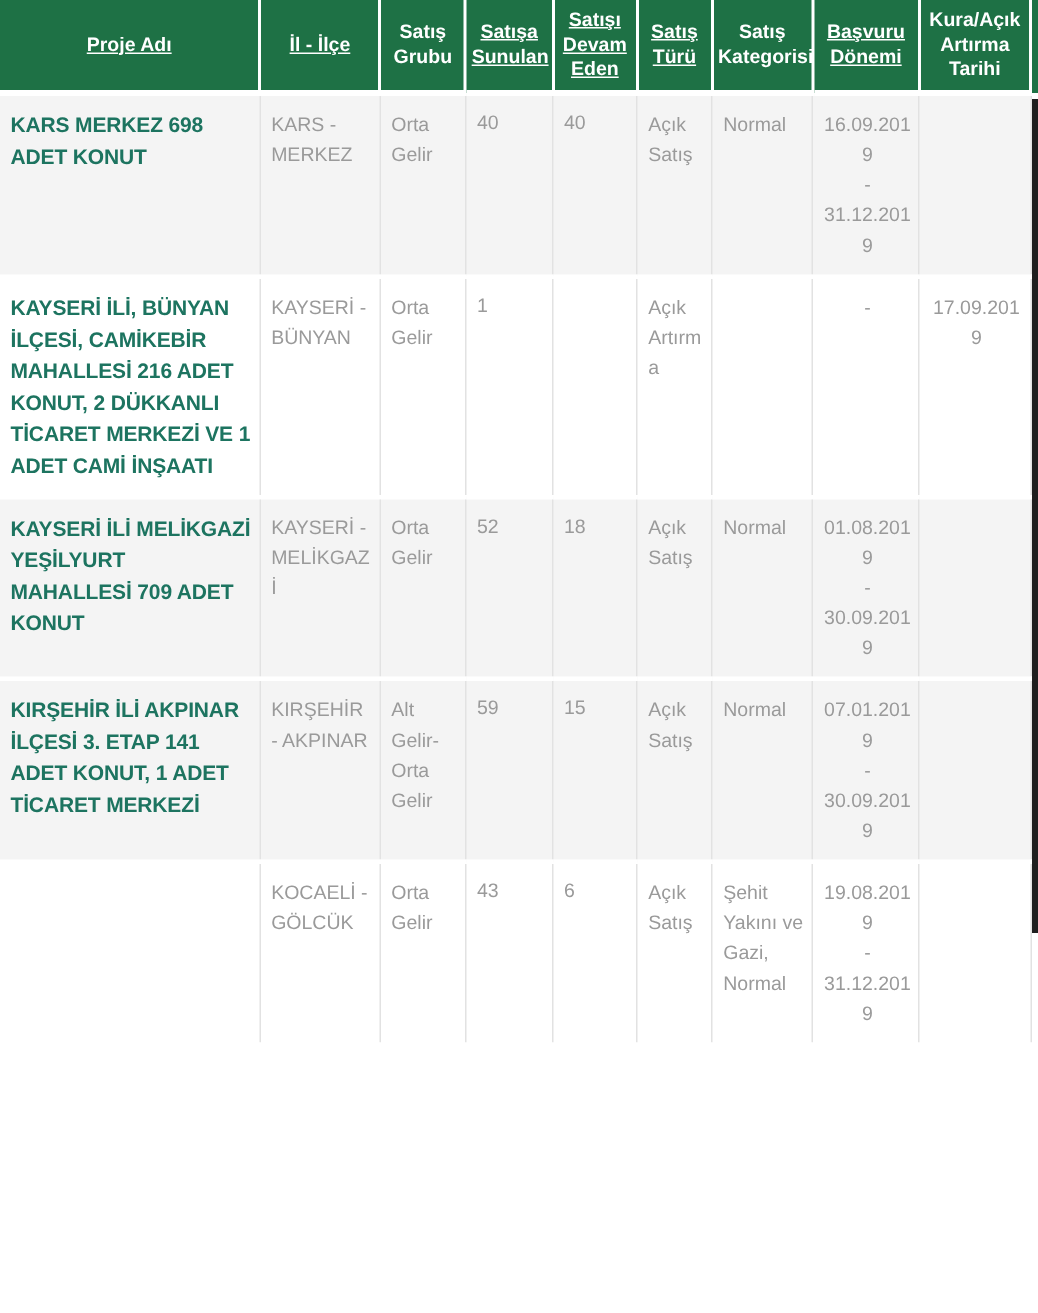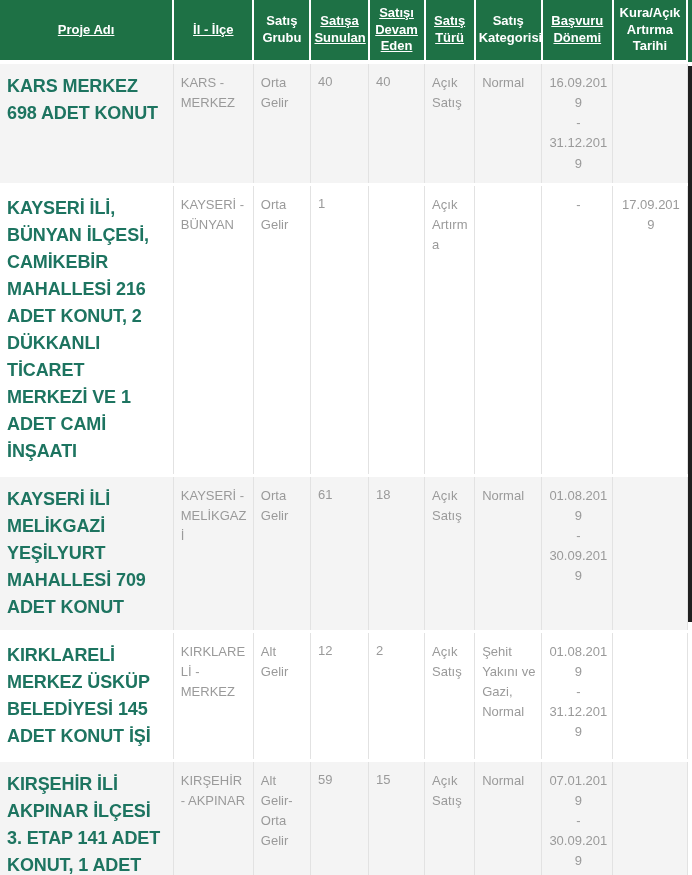--- a/index.html
+++ b/index.html
@@ -29,21 +29,21 @@
   thead th .hlabel{color:#fff;}
   thead th.sortable .hlabel{text-decoration:underline;cursor:pointer;}
   tbody td{
     vertical-align:top;color:var(--body-text);font-size:13px;line-height:1.55;
     border-right:1px solid var(--border);border-bottom:3px solid #fff;
     padding:9px 5px 9px 7px;word-wrap:break-word;
   }
   tbody tr.stripe td{background:var(--stripe);}
   td.col-project{padding-left:7px;}
   td.col-project .proj-link{
-    color:var(--link);font-weight:bold;font-size:18px;letter-spacing:-0.1px;
+    color:var(--link);font-weight:bold;font-size:14px;letter-spacing:-0.1px;
     line-height:1.5;text-decoration:none;cursor:pointer;display:block;
   }
   td.col-offered,td.col-ongoing{text-align:left;padding-top:8px;}
   td.col-period,td.col-lottery{white-space:pre-line;text-align:center;}
   tbody tr:nth-child(1){height:83px}
   tbody tr:nth-child(2){height:90px}
   tbody tr:nth-child(3){height:78px}
   tbody tr:nth-child(4){height:85px}
   tbody tr:nth-child(5){height:82px}
   tbody tr:nth-child(6){height:78px}
@@ -117,42 +117,27 @@
           <td class="col-category"></td>
           <td class="col-period">-</td>
           <td class="col-lottery">17.09.2019</td>
         </tr>
         <tr class="stripe">
           <td class="col-project">
             <span class="proj-link">KAYSERİ İLİ MELİKGAZİ YEŞİLYURT MAHALLESİ 709 ADET KONUT</span>
           </td>
           <td class="col-location">KAYSERİ - MELİKGAZİ</td>
           <td class="col-group">Orta Gelir</td>
-          <td class="col-offered">61</td>
+          <td class="col-offered">52</td>
           <td class="col-ongoing">18</td>
           <td class="col-sale_type">Açık Satış</td>
           <td class="col-category">Normal</td>
           <td class="col-period">01.08.2019
 -
 30.09.2019</td>
-          <td class="col-lottery"></td>
-        </tr>
-        <tr class="">
-          <td class="col-project">
-            <span class="proj-link">KIRKLARELİ MERKEZ ÜSKÜP BELEDİYESİ 145 ADET KONUT İŞİ</span>
-          </td>
-          <td class="col-location">KIRKLARELİ - MERKEZ</td>
-          <td class="col-group">Alt Gelir</td>
-          <td class="col-offered">12</td>
-          <td class="col-ongoing">2</td>
-          <td class="col-sale_type">Açık Satış</td>
-          <td class="col-category">Şehit Yakını ve Gazi, Normal</td>
-          <td class="col-period">01.08.2019
--
-31.12.2019</td>
           <td class="col-lottery"></td>
         </tr>
         <tr class="stripe">
           <td class="col-project">
             <span class="proj-link">KIRŞEHİR İLİ AKPINAR İLÇESİ 3. ETAP 141 ADET KONUT, 1 ADET TİCARET MERKEZİ</span>
           </td>
           <td class="col-location">KIRŞEHİR - AKPINAR</td>
           <td class="col-group">Alt Gelir- Orta Gelir</td>
           <td class="col-offered">59</td>
           <td class="col-ongoing">15</td>

